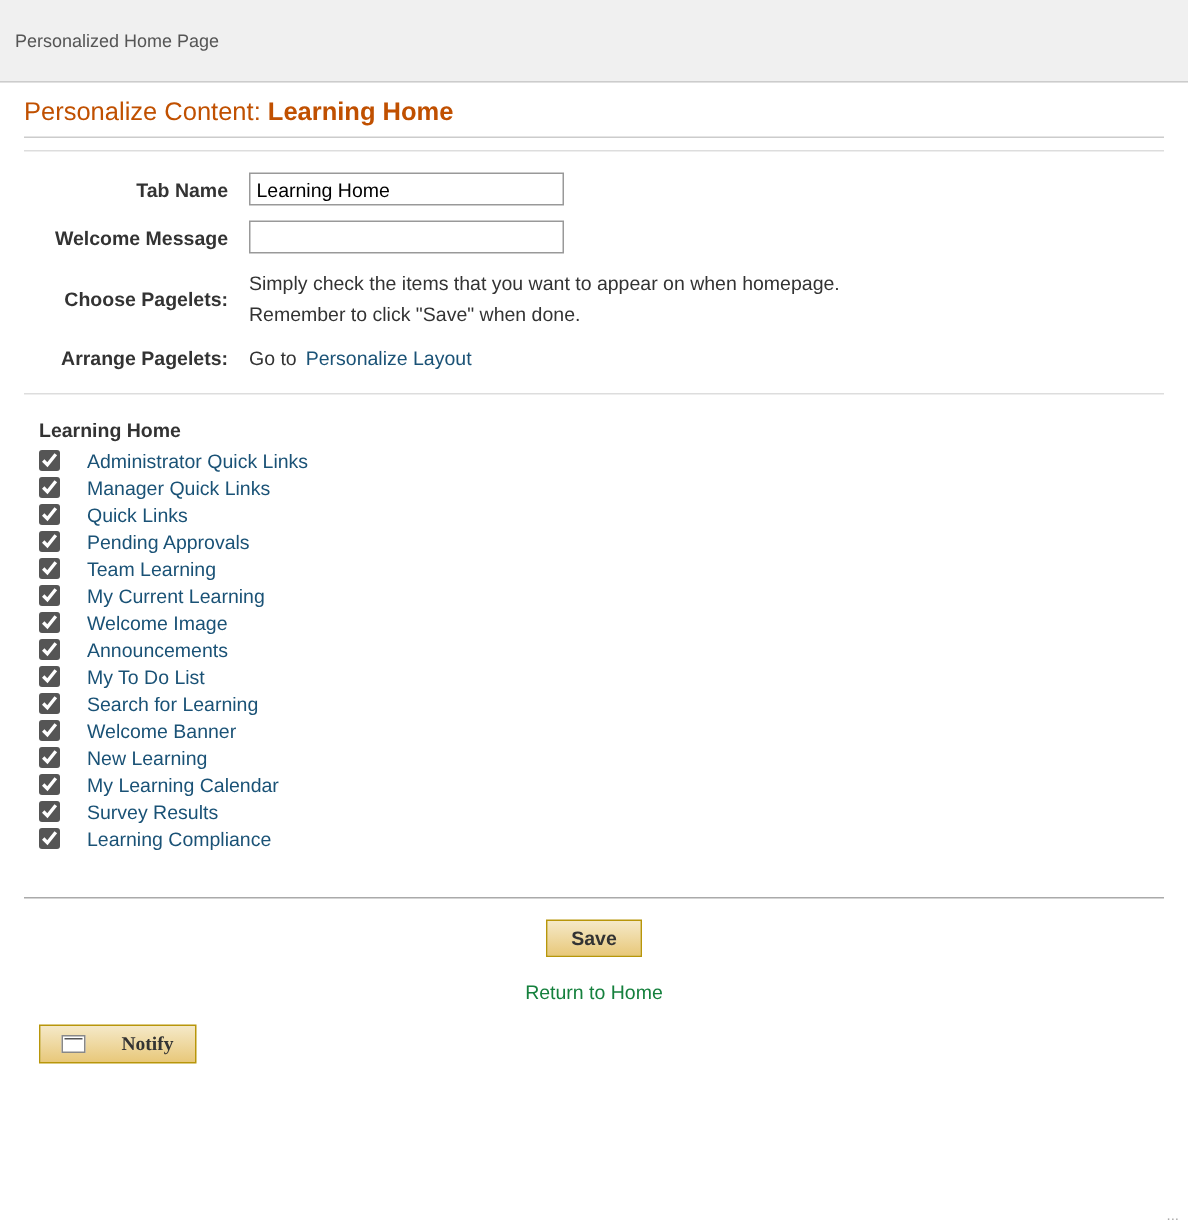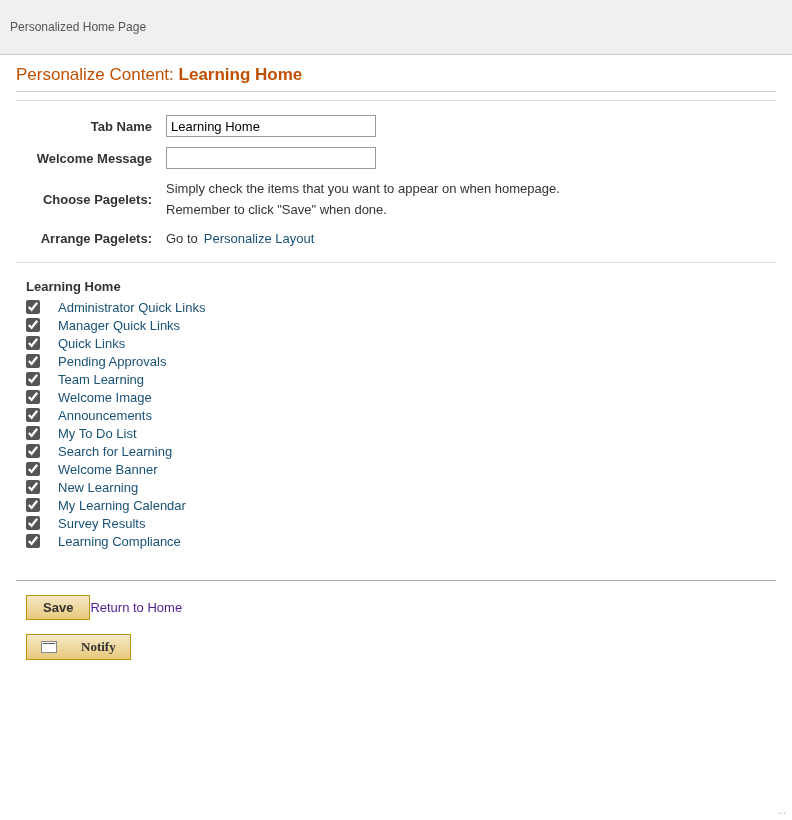--- a/index.html
+++ b/index.html
@@ -114,34 +114,36 @@
       font-size: 13px;
     }
     .bottom-divider {
       border: none;
       border-top: 1px solid #aaa;
       margin: 20px 0 10px 0;
     }
     .bottom-actions {
       display: flex;
       align-items: center;
+      gap: 16px;
       padding: 4px 10px;
+      flex-direction: column;
     }
     .save-btn {
       background: linear-gradient(to bottom, #f5e9c8, #e8c87a);
       border: 1px solid #b8960a;
       color: #333;
       font-size: 13px;
       font-weight: bold;
       padding: 4px 16px;
       cursor: pointer;
       min-width: 60px;
     }
     .return-link {
-      color: #4c1d95;
+      color: #15803d;
       text-decoration: none;
       font-size: 13px;
     }
     .notify-section {
       padding: 10px 10px;
     }
     .notify-btn {
       background: linear-gradient(to bottom, #f5e9c8, #e8c87a);
       border: 1px solid #b8960a;
       color: #333;
@@ -251,20 +253,24 @@
         <div class="pagelet-item">
           <input type="checkbox" checked="" style="">
           <a href="#">Pending Approvals</a>
         </div>
         <div class="pagelet-item">
           <input type="checkbox" checked="" style="">
           <a href="#">Team Learning</a>
         </div>
         <div class="pagelet-item">
           <input type="checkbox" checked="" style="">
+          <a href="#">My Current Learning</a>
+        </div>
+        <div class="pagelet-item">
+          <input type="checkbox" checked="" style="">
           <a href="#">Welcome Image</a>
         </div>
         <div class="pagelet-item">
           <input type="checkbox" checked="" style="">
           <a href="#">Announcements</a>
         </div>
         <div class="pagelet-item">
           <input type="checkbox" checked="" style="">
           <a href="#">My To Do List</a>
         </div>

